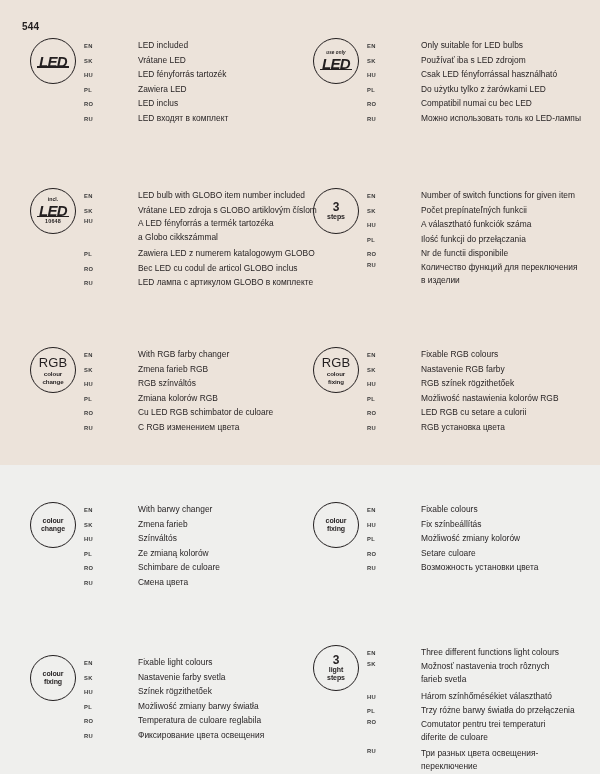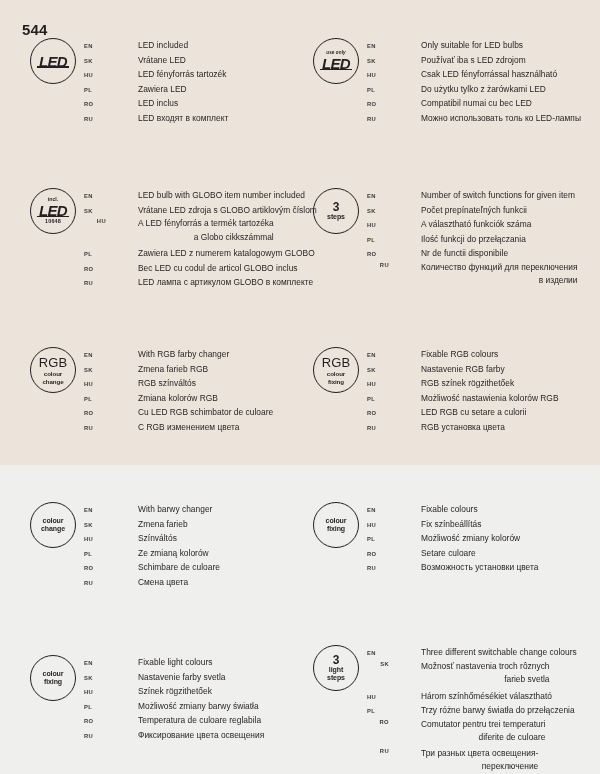--- a/index.html
+++ b/index.html
@@ -30,21 +30,21 @@
     width: 600px;
     height: 309px;
     background: #efefed;
   }
 
   
   .page-number {
     position: absolute;
     left: 22px;
     top: 21px;
-    font-size: 15px;
+    font-size: 10px;
     font-weight: bold;
     letter-spacing: 0.2px;
     color: #231f20;
   }
 
   
   .entry {
     position: absolute;
     display: flex;
     align-items: flex-start;
@@ -139,21 +139,21 @@
   
   .lang-list {
     padding-top: 0px;
   }
   .lang-row {
     display: flex;
     align-items: baseline;
     height: 14.5px;
     gap: 32px;
   }
-  .lang-row.two-line { height: 29px; align-items: flex-start; text-align: right; }
+  .lang-row.two-line { height: 29px; align-items: flex-start; }
   .lang-code {
     flex: 0 0 22px;
     width: 22px;
     font-size: 5.8px;
     font-weight: bold;
     letter-spacing: 0.4px;
     color: #3a3a3a;
     padding-top: 1px;
   }
   .lang-text {
@@ -484,21 +484,21 @@
       <div class="badge-wrap">
         <div class="badge">
           <div class="b-big">3</div>
           <div class="b-word">light</div>
           <div class="b-word">steps</div>
         </div>
       </div>
       <div class="lang-list">
         <div class="lang-row">
           <div class="lang-code">EN</div>
-          <div class="lang-text">Three different switchable change colours</div>
+          <div class="lang-text">Three different functions light colours</div>
         </div>
         <div class="lang-row two-line">
           <div class="lang-code">SK</div>
           <div class="lang-text">Možnosť nastavenia troch rôznych
 farieb svetla</div>
         </div>
         <div class="lang-row">
           <div class="lang-code">HU</div>
           <div class="lang-text">Három színhőmésékiet választható</div>
         </div>

